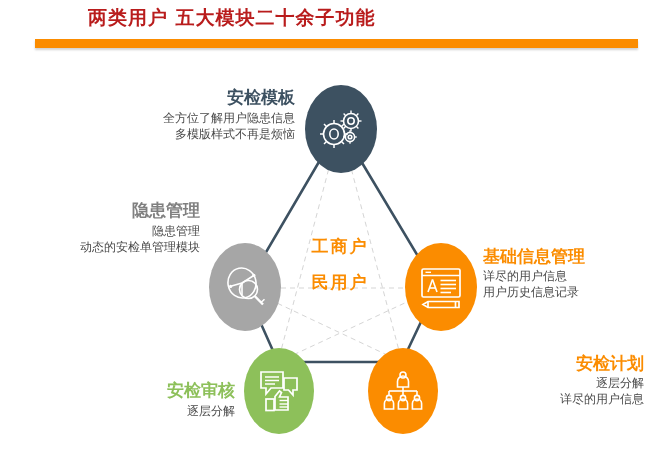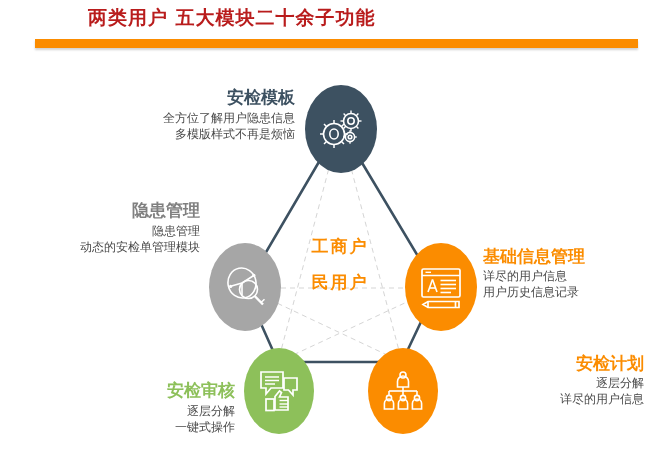--- a/index.html
+++ b/index.html
@@ -249,21 +249,20 @@
           <line x1="22.5" y1="35" x2="31" y2="35"></line>
           <line x1="22.5" y1="38" x2="31" y2="38"></line>
         </g>
         <rect x="9" y="30" width="8" height="11.5"></rect>
       </svg>
     </span>
   </div>
   <div class="node-text align-right" style="left:20px; top:292px; width:215px;">
     <div class="node-title" style="color:#8DC05A;margin-top:28px;">安检审核</div>
     <div class="node-sub">逐层分解</div>
-    <div class="node-sub">一键式操作</div>
   </div>
 
   <div class="node-circle" style="left:209px; top:183px; width:72px; height:88px; background:#A6A6A6;">
     <span>
       <svg width="46" height="46" viewBox="0 0 46 46" fill="none" stroke="#ffffff" stroke-width="1.6">
 
         <ellipse cx="20" cy="19" rx="14" ry="15" transform="rotate(-12 20 19)"></ellipse>
 
         <line x1="20" y1="19" x2="31" y2="12"></line>
         <line x1="20" y1="19" x2="20" y2="31"></line>

